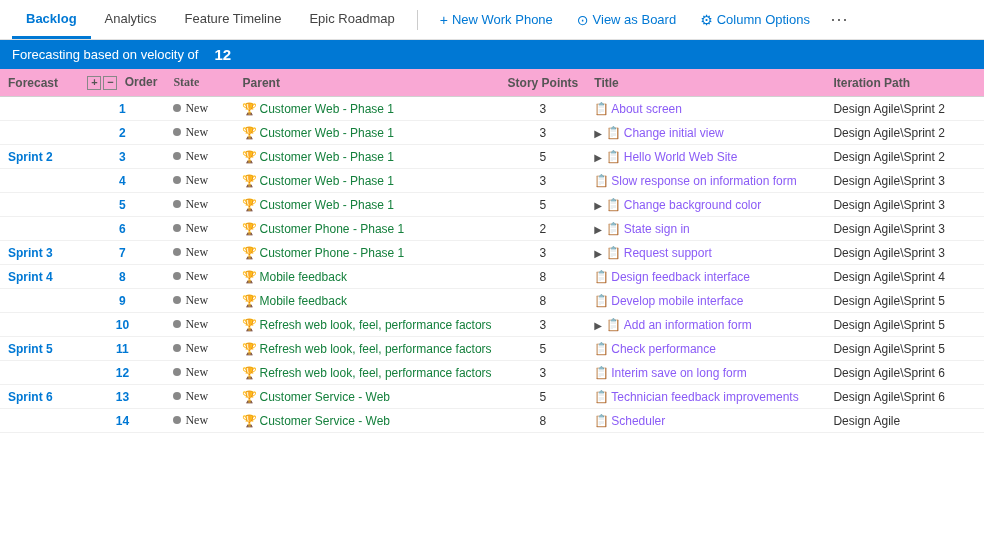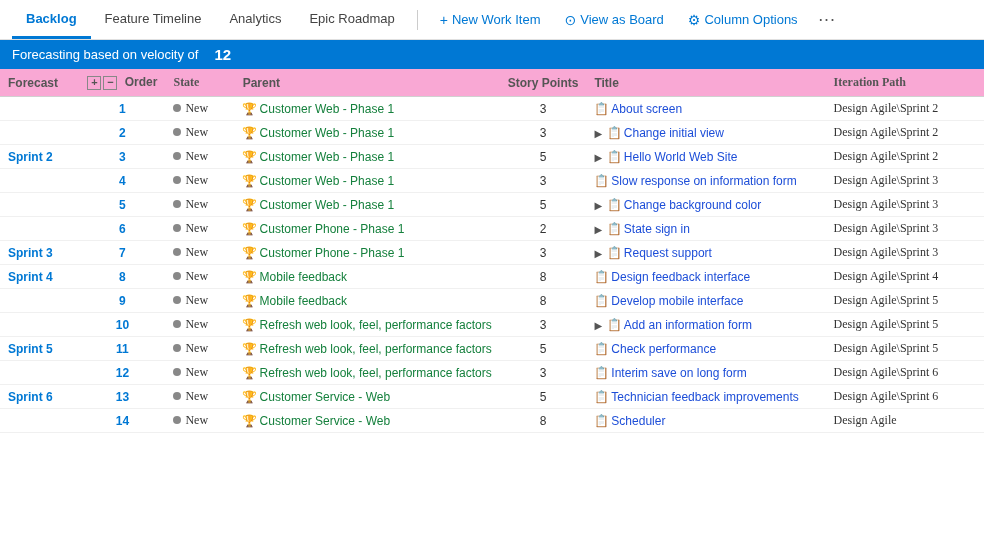--- a/index.html
+++ b/index.html
@@ -90,21 +90,21 @@
       border-bottom: 1px solid #f0f0f0;
       white-space: nowrap;
     }
 
     .col-forecast { width: 80px; }
     .col-order { width: 60px; text-align: center; }
     .col-state { width: 70px; font-family: Liberation Serif, serif; }
     .col-parent { width: 200px; }
     .col-points { width: 80px; text-align: center; }
     .col-title { width: 240px; }
-    .col-iteration { width: 160px; font-family: Liberation Serif, serif; }
+    .col-iteration { width: 160px; }
 
     .sprint-label {
       font-weight: 700;
       color: #0078d4;
       font-size: 12px;
     }
 
     .order-link {
       color: #0078d4;
       text-decoration: none;
@@ -117,21 +117,21 @@
       height: 8px;
       border-radius: 50%;
       background: #888;
       margin-right: 4px;
     }
 
     .trophy-icon { color: #6b3fa0; font-size: 12px; margin-right: 2px; }
     .book-icon { color: #0078d4; font-size: 12px; margin-right: 2px; }
 
     .title-link {
-      color: #1d4ed8;
+      color: #8b5cf6;
       cursor: pointer;
     }
     .parent-link {
       color: #15803d;
       cursor: pointer;
     }
 
     .expand-arrow {
       color: #555;
       margin-right: 2px;
@@ -155,30 +155,30 @@
       cursor: pointer;
       color: #555;
       line-height: 1;
     }
   </style>
 </head>
 <body>
 
 <div class="nav-bar">
   <div class="nav-tab active">Backlog</div>
+  <div class="nav-tab">Analytics</div>
   <div class="nav-tab">Feature Timeline</div>
-  <div class="nav-tab">Analytics</div>
   <div class="nav-tab">Epic Roadmap</div>
 
   <div class="nav-divider"></div>
 
   <div class="nav-actions">
     <button class="nav-action-btn">
       <span class="nav-action-icon">+</span>
-      <span>New Work Item</span>
+      <span>New Work Phone</span>
     </button>
     <button class="nav-action-btn">
       <span class="nav-action-icon">⊙</span>
       <span>View as Board</span>
     </button>
     <button class="nav-action-btn">
       <span class="nav-action-icon">⚙</span>
       <span>Column Options</span>
     </button>
     <span class="nav-more">···</span>

